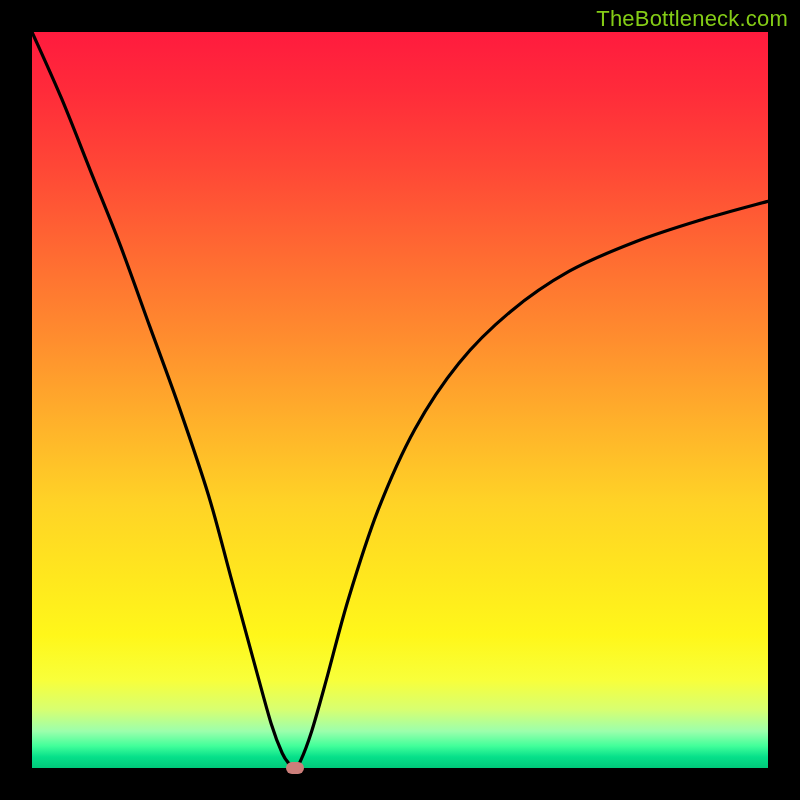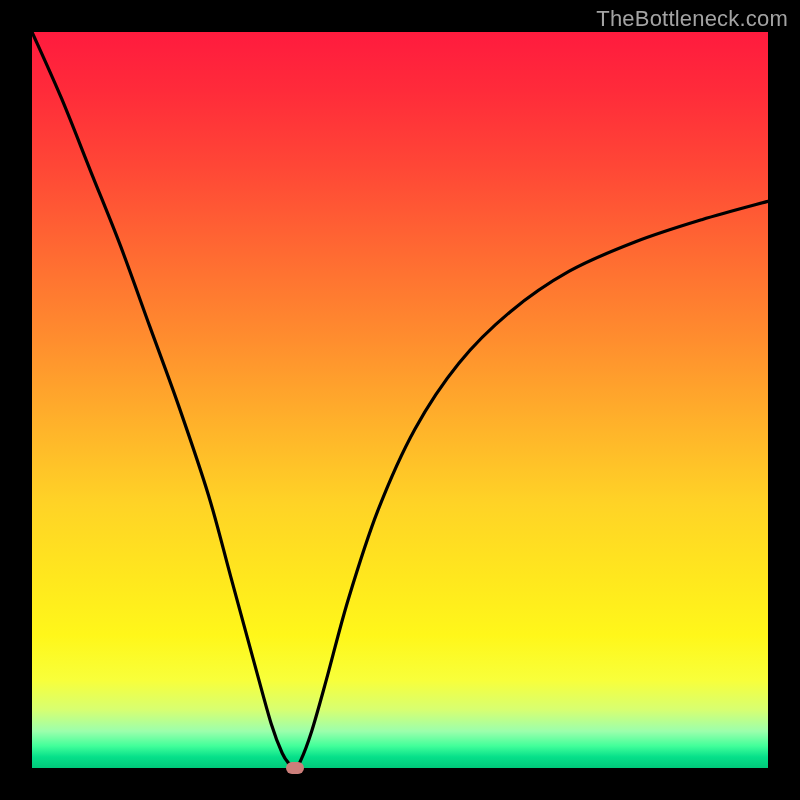--- a/index.html
+++ b/index.html
@@ -40,21 +40,21 @@
       #9cffac 95%,
       #42ff9a 97%,
       #06e08a 98.5%,
       #00c97a 100%
     );
   }
   .watermark {
     position: absolute;
     top: 6px;
     right: 12px;
-    color: #a3a3a3;
+    color: #84cc16;
     font-size: 22px;
     font-weight: 500;
     letter-spacing: 0.2px;
     user-select: none;
   }
   svg.curve {
     position: absolute;
     top: 0;
     left: 0;
   }

